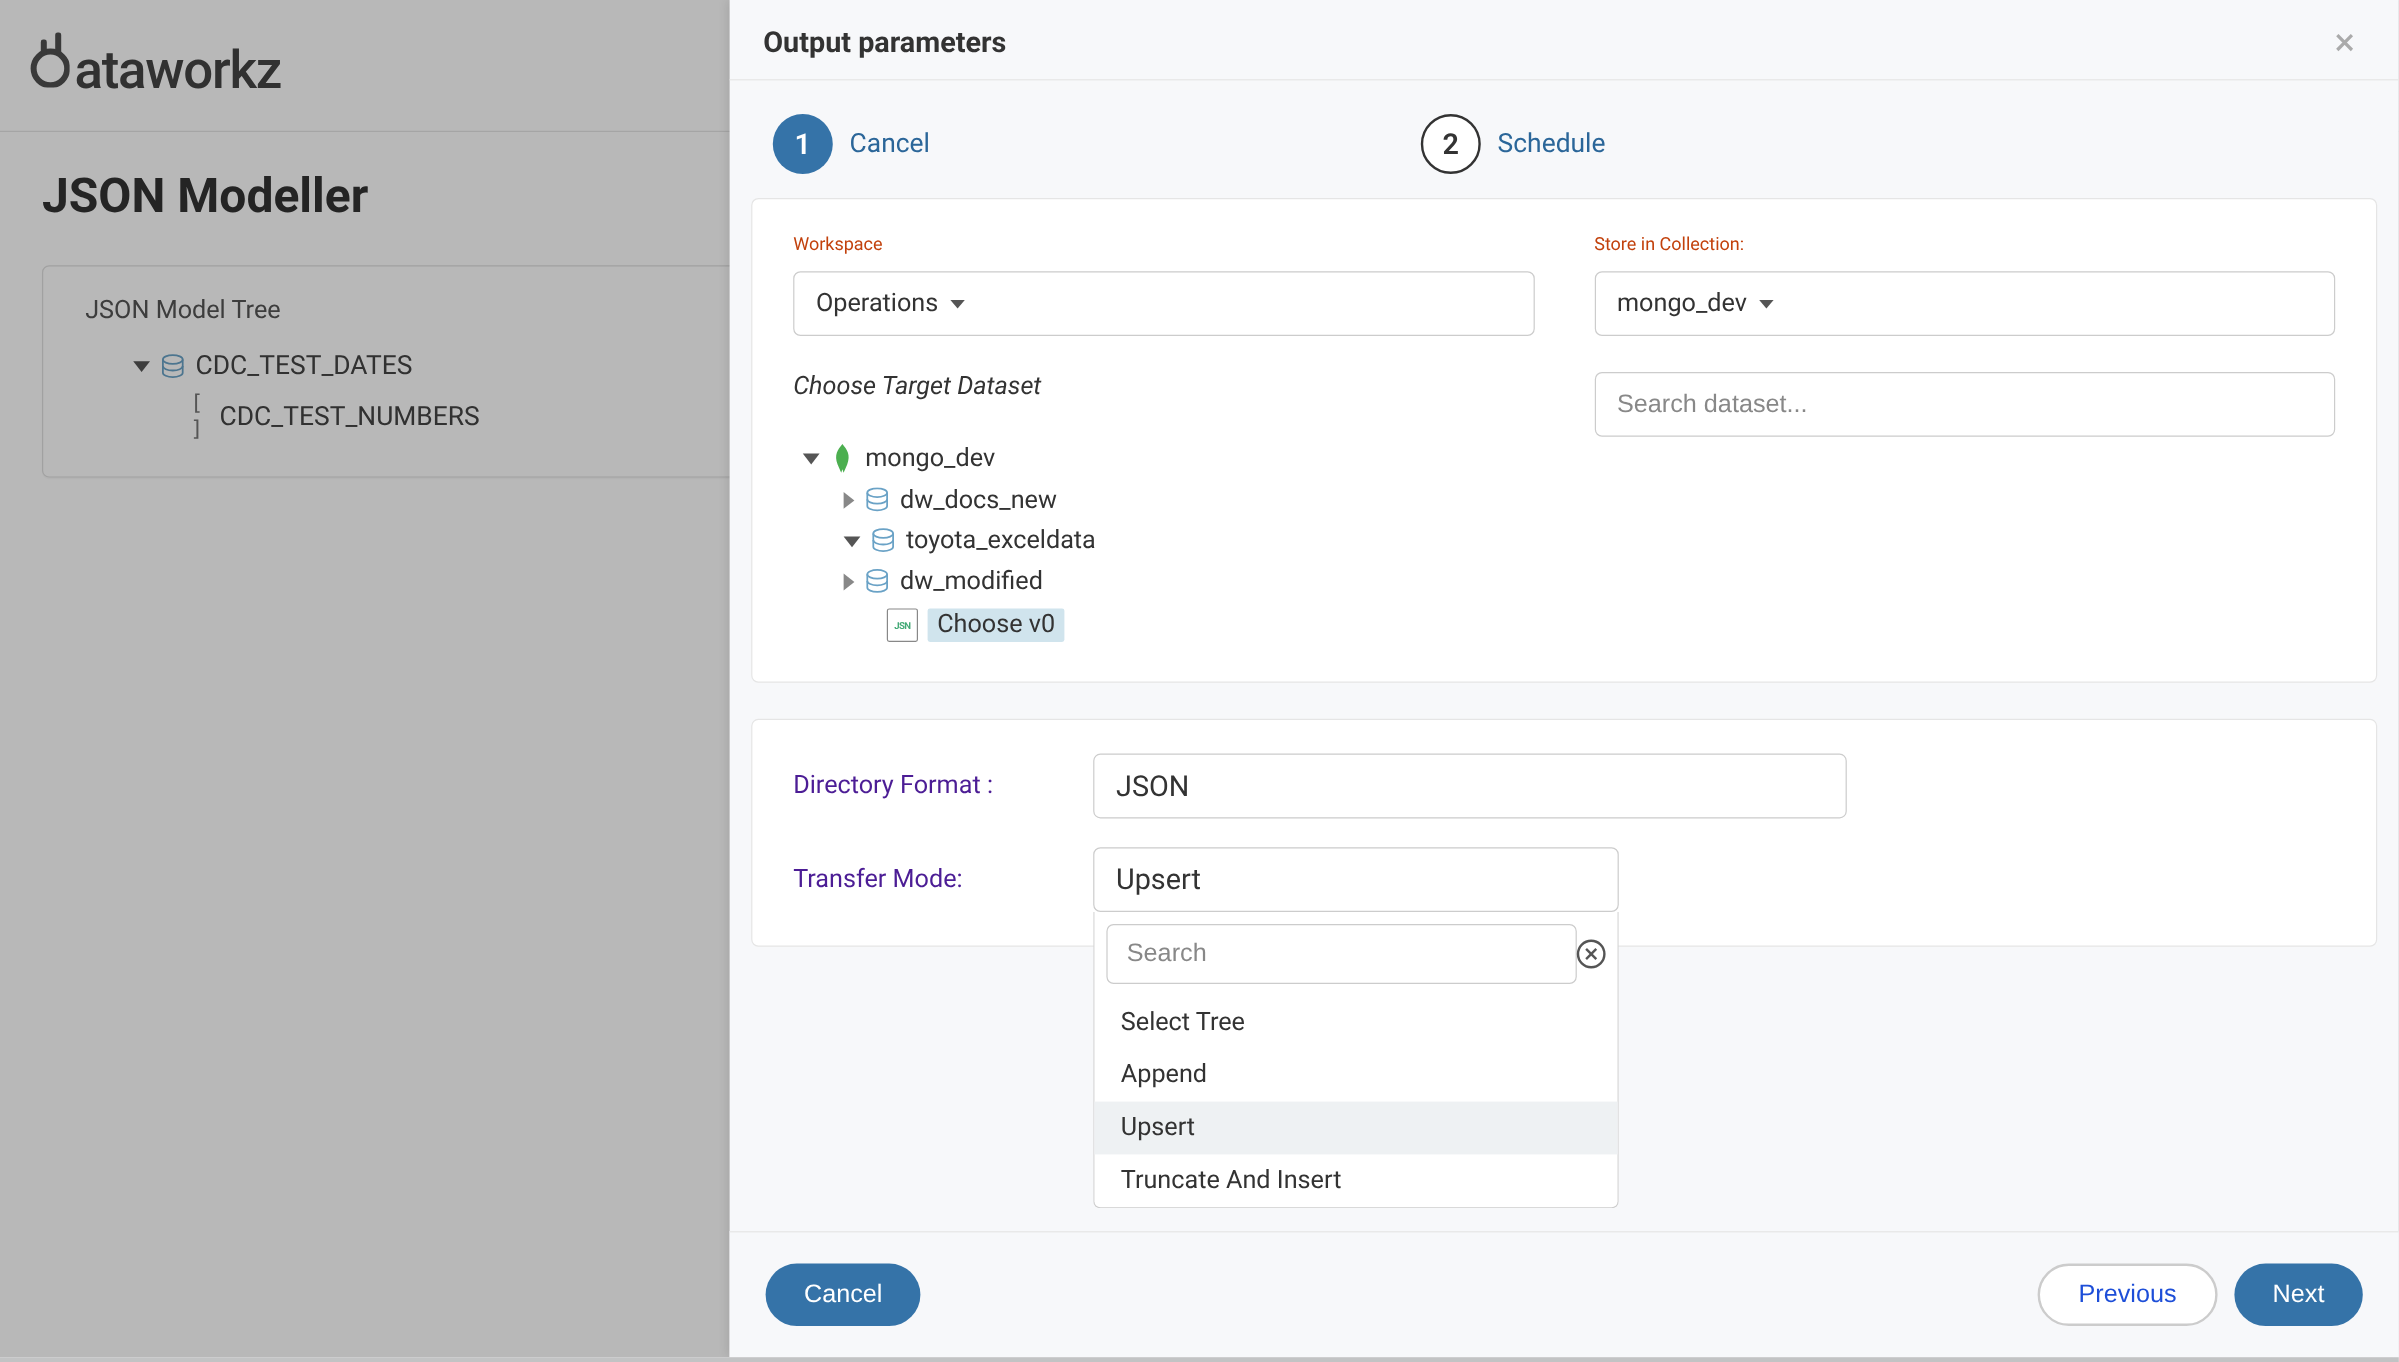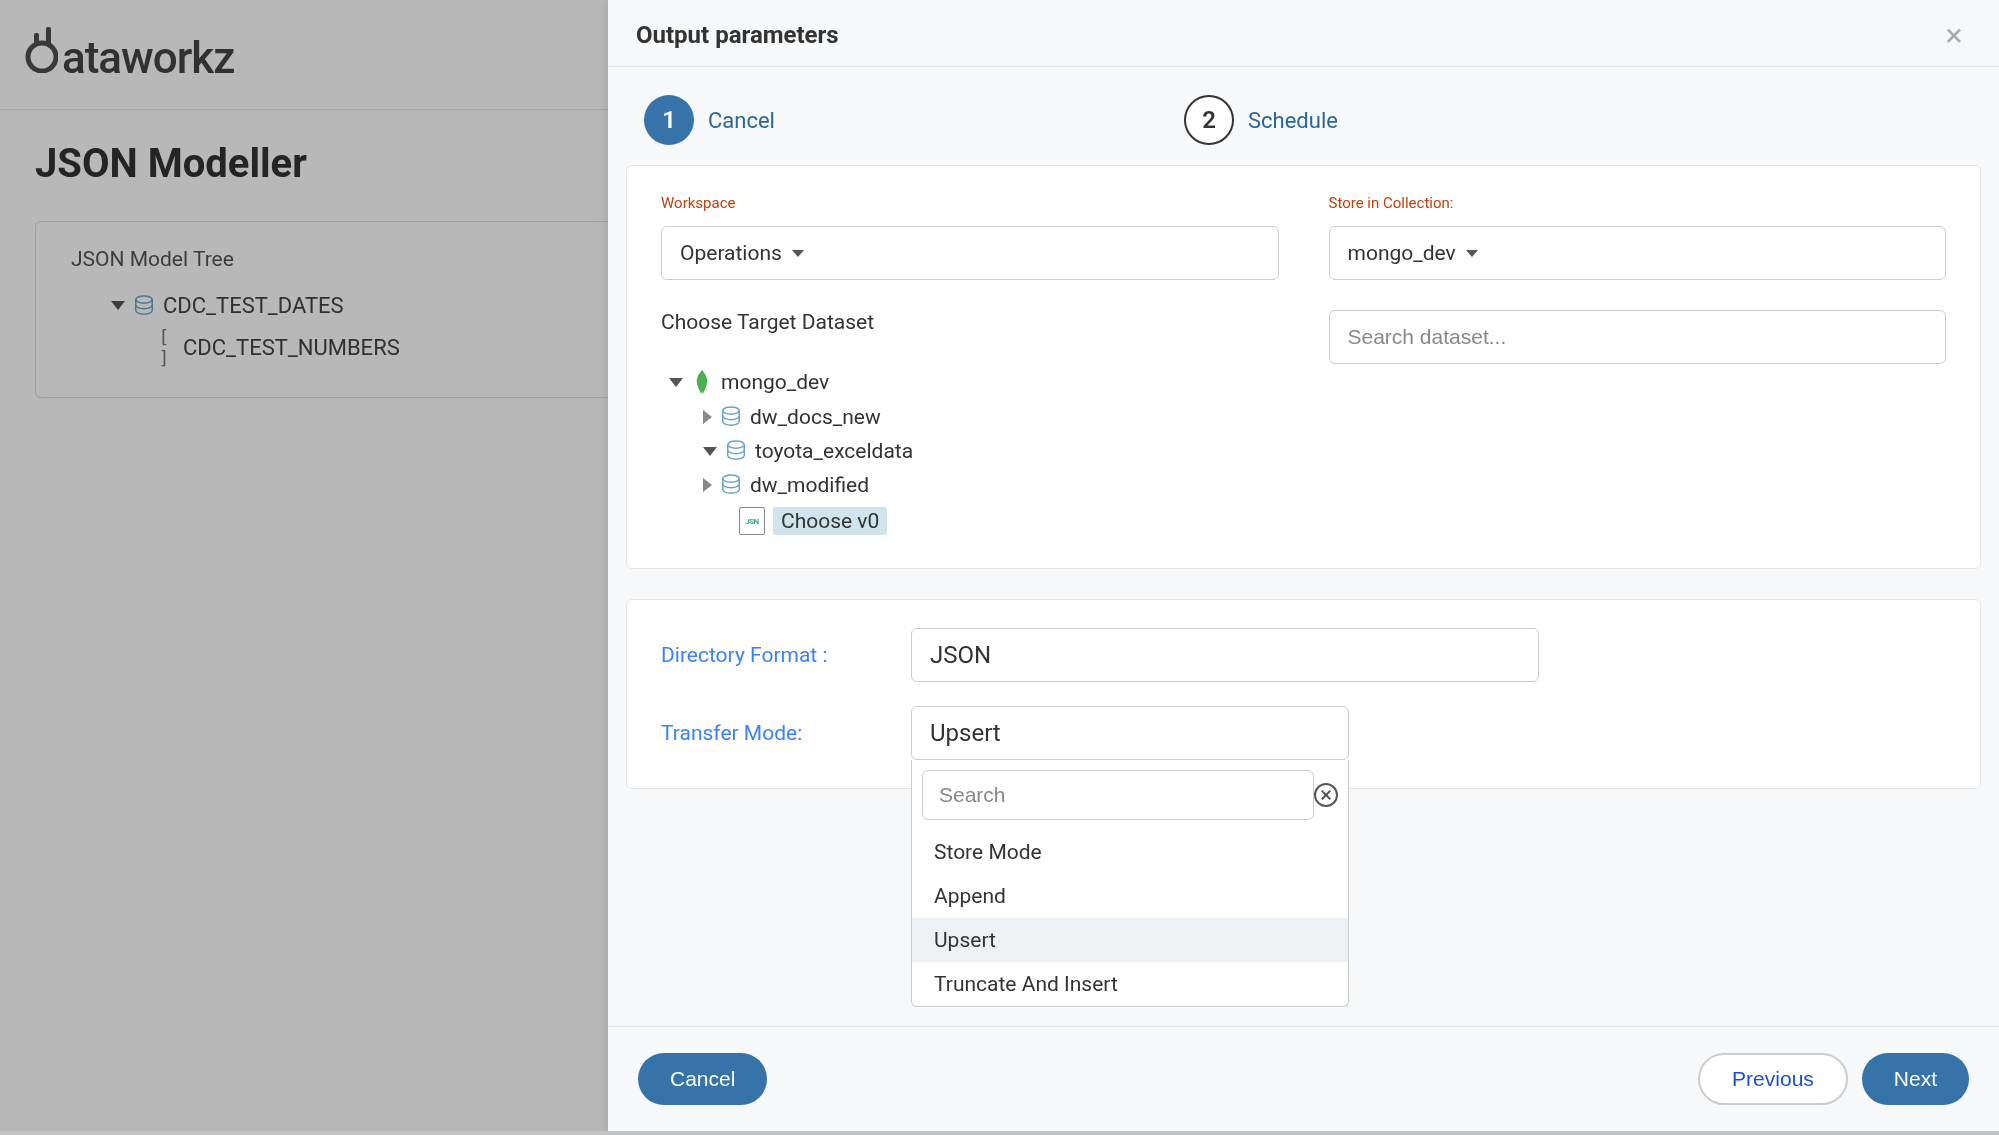--- a/index.html
+++ b/index.html
@@ -229,20 +229,21 @@
     padding: 0 18px;
     font-size: 21px;
     outline: none;
   }
   .text-input::placeholder { color: #888; }
 
   .section-label {
     font-size: 21px;
     color: #333;
     margin: 30px 0 14px 0;
+    font-style: italic;
   }
 
   
   .ds-tree {
     padding-left: 8px;
     font-size: 21px;
     color: #333;
   }
   .ds-row {
     display: flex;
@@ -278,21 +279,21 @@
   
   .kv-row {
     display: flex;
     align-items: center;
     gap: 50px;
     margin-bottom: 24px;
   }
   .kv-label {
     width: 200px;
     font-size: 21px;
-    color: #3b82f6;
+    color: #4c1d95;
   }
   .kv-select-wrap {
     position: relative;
     width: 628px;
   }
   .kv-select {
     height: 54px;
     border: 1px solid #ccc;
     border-radius: 6px;
     display: flex;
@@ -557,21 +558,21 @@
             <span class="sel-value">Upsert</span>
             <span style="width:10px"></span>
             <span class="sel-caret"></span>
           </div>
 
           <div class="dropdown-panel">
             <div class="dropdown-top">
               <input class="dropdown-search" placeholder="Search" style="">
               <span class="clear-circle"></span>
             </div>
-            <div class="dropdown-item">Store Mode</div>
+            <div class="dropdown-item">Select Tree</div>
             <div class="dropdown-item">Append</div>
             <div class="dropdown-item highlight">Upsert</div>
             <div class="dropdown-item">Truncate And Insert</div>
           </div>
         </div>
       </div>
     </div>
 
   </div>
 

